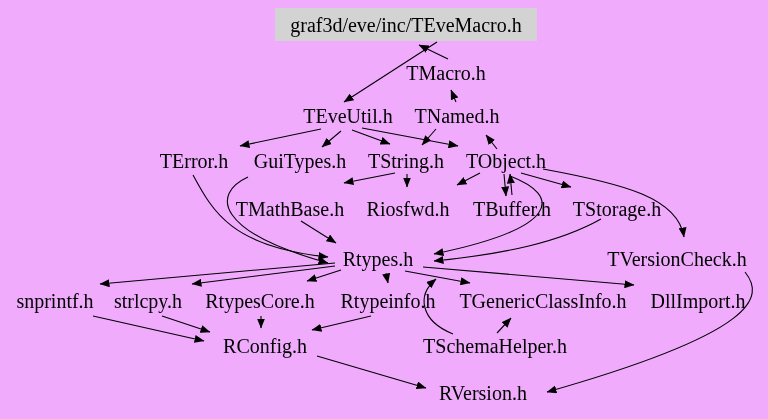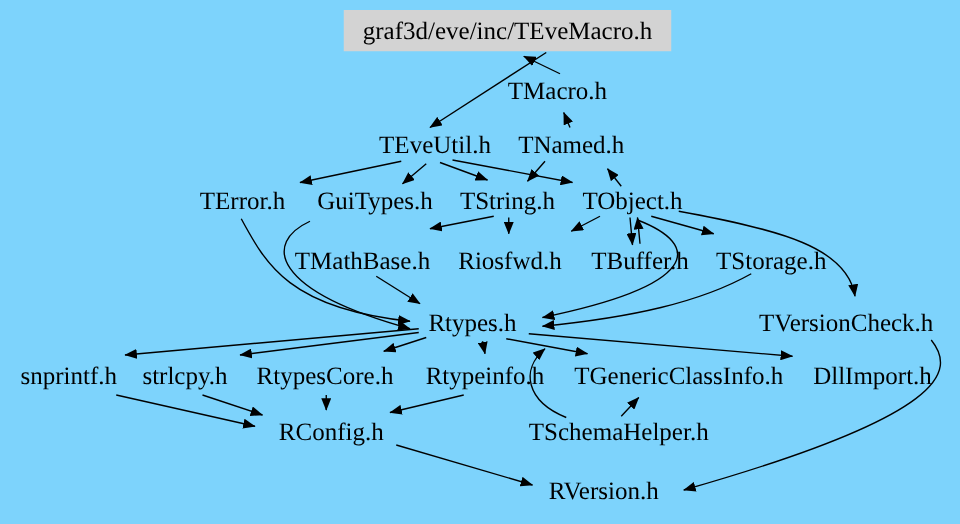--- a/index.html
+++ b/index.html
@@ -1,16 +1,16 @@
 <!DOCTYPE html>
 <html><head>
 <meta charset="utf-8">
 <style>
   html,body{margin:0;padding:0;background:#ffffff;}
-  .stage{position:relative;width:768px;height:419px;background:#7dd3fc;overflow:hidden;}
+  .stage{position:relative;width:768px;height:419px;background:#f0abfc;overflow:hidden;}
   svg{display:block;}
   .edge{fill:none;stroke:#000000;stroke-width:1.1px;}
   .node-label{font-family:"Liberation Serif","DejaVu Serif",serif;font-size:20px;fill:#000000;
               text-anchor:middle;dominant-baseline:central;cursor:pointer;}
   .main-label{cursor:default;}
   .main-box{fill:#d3d3d3;stroke:none;}
 </style>
 </head>
 <body>
 

